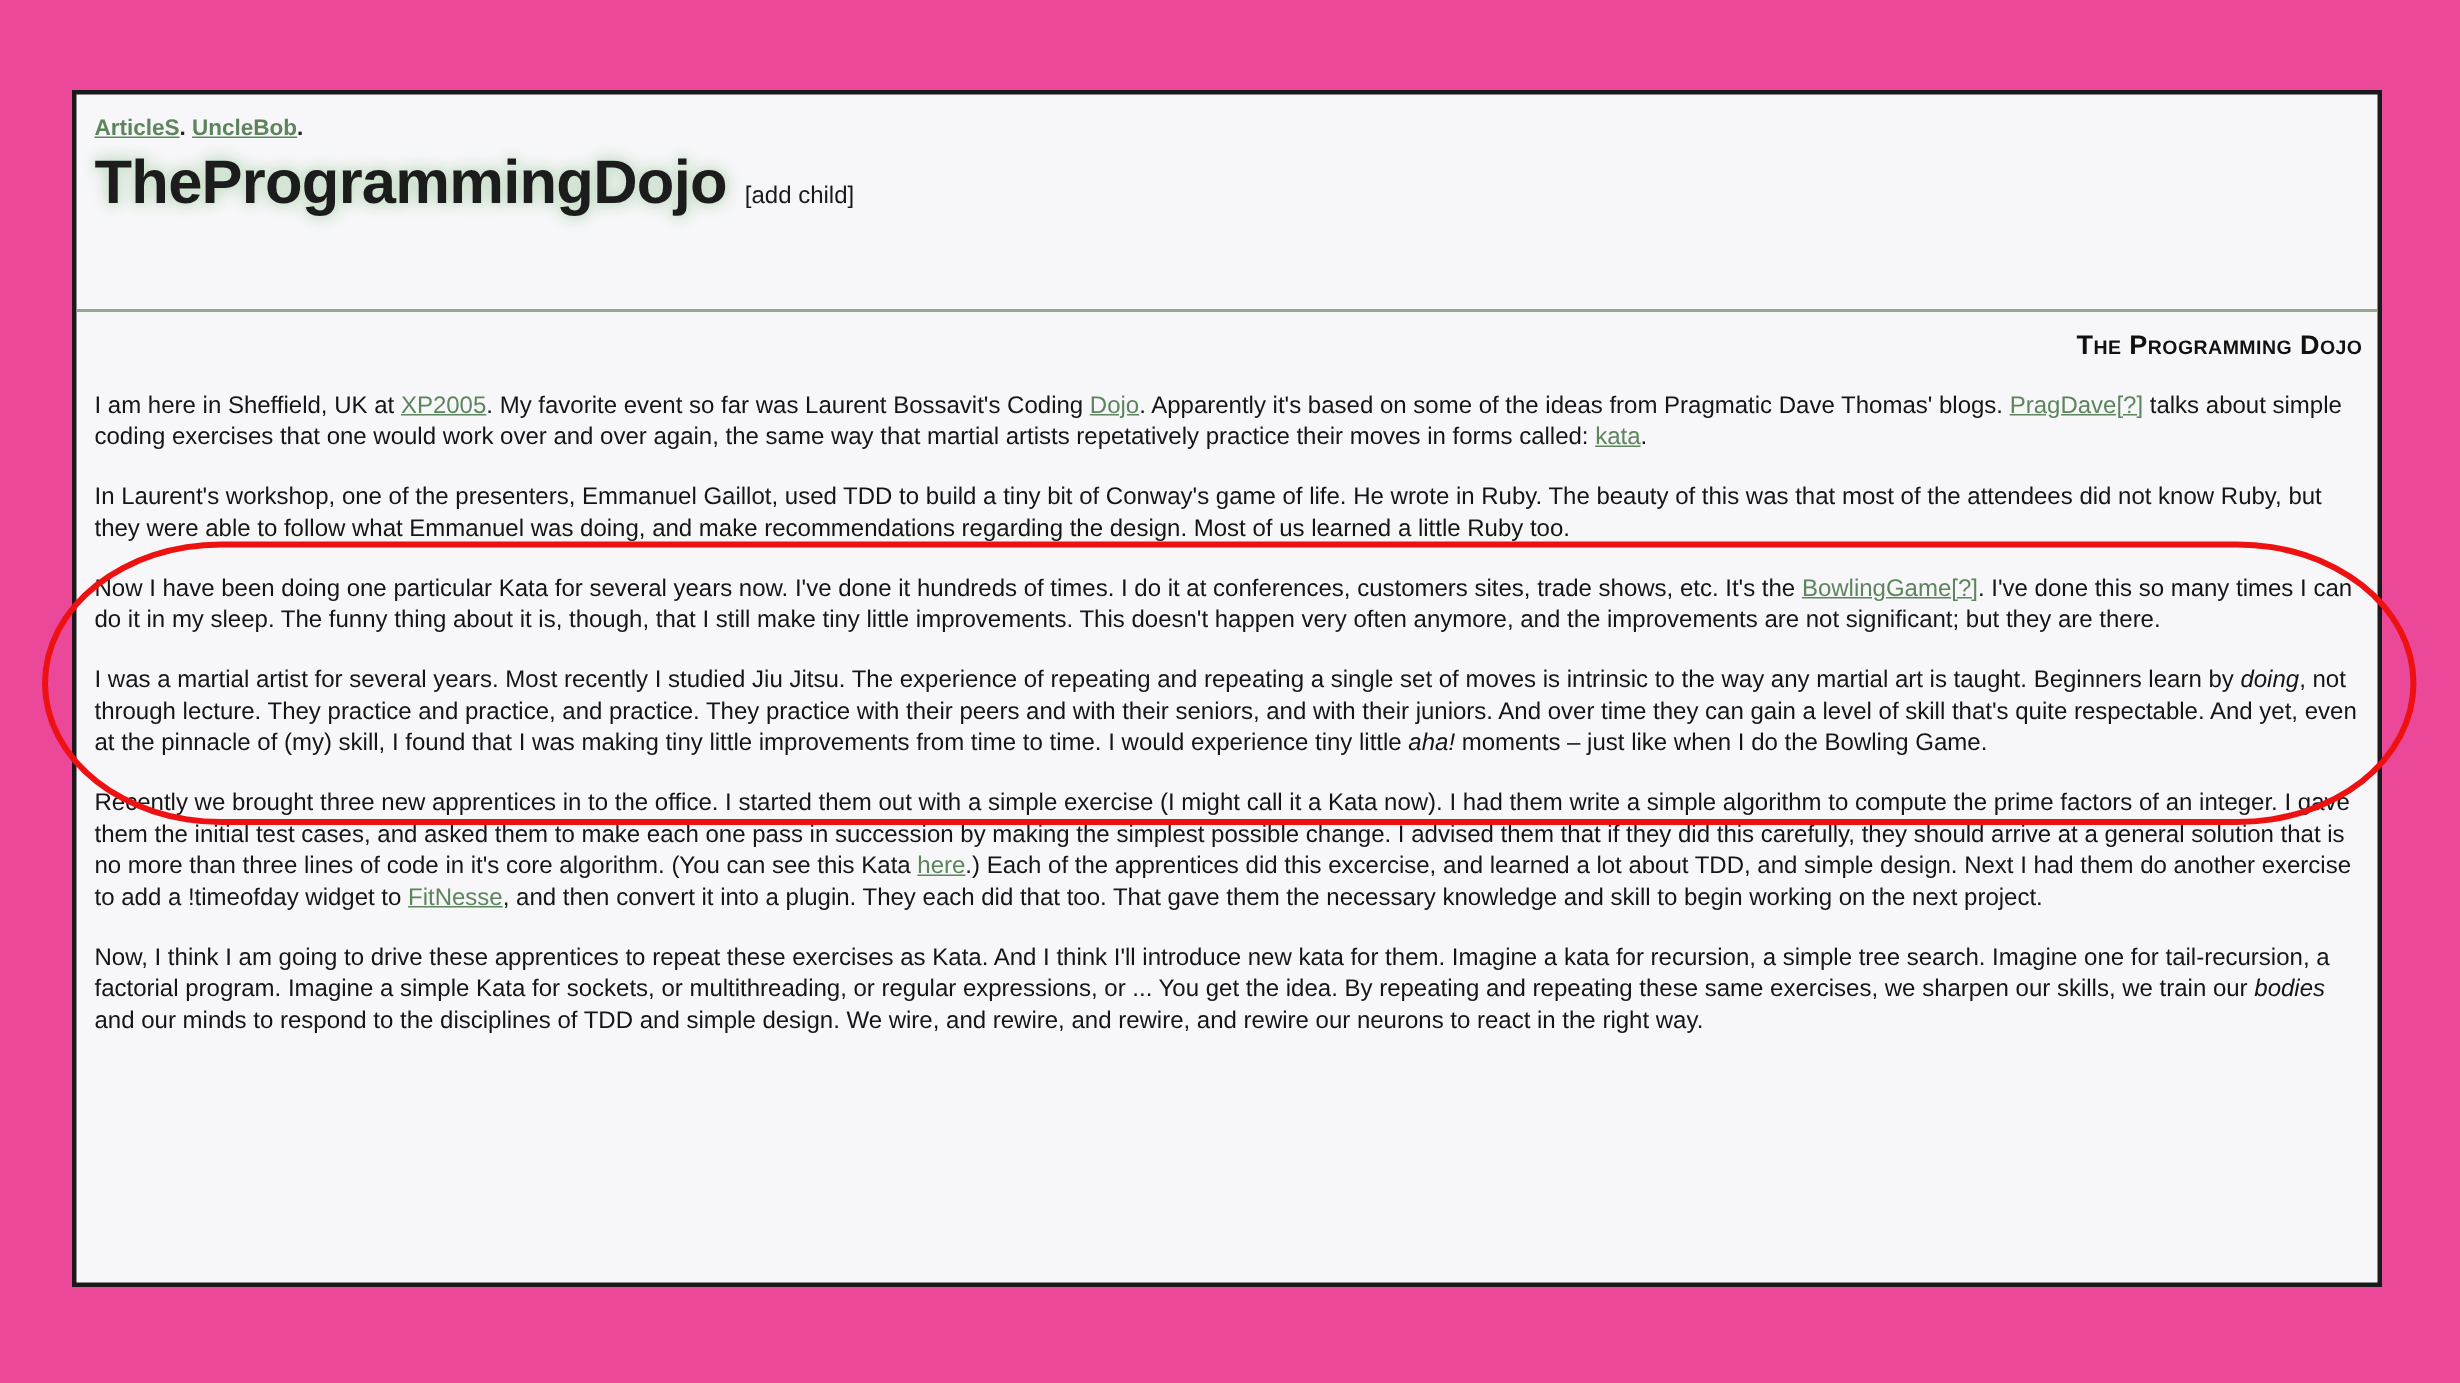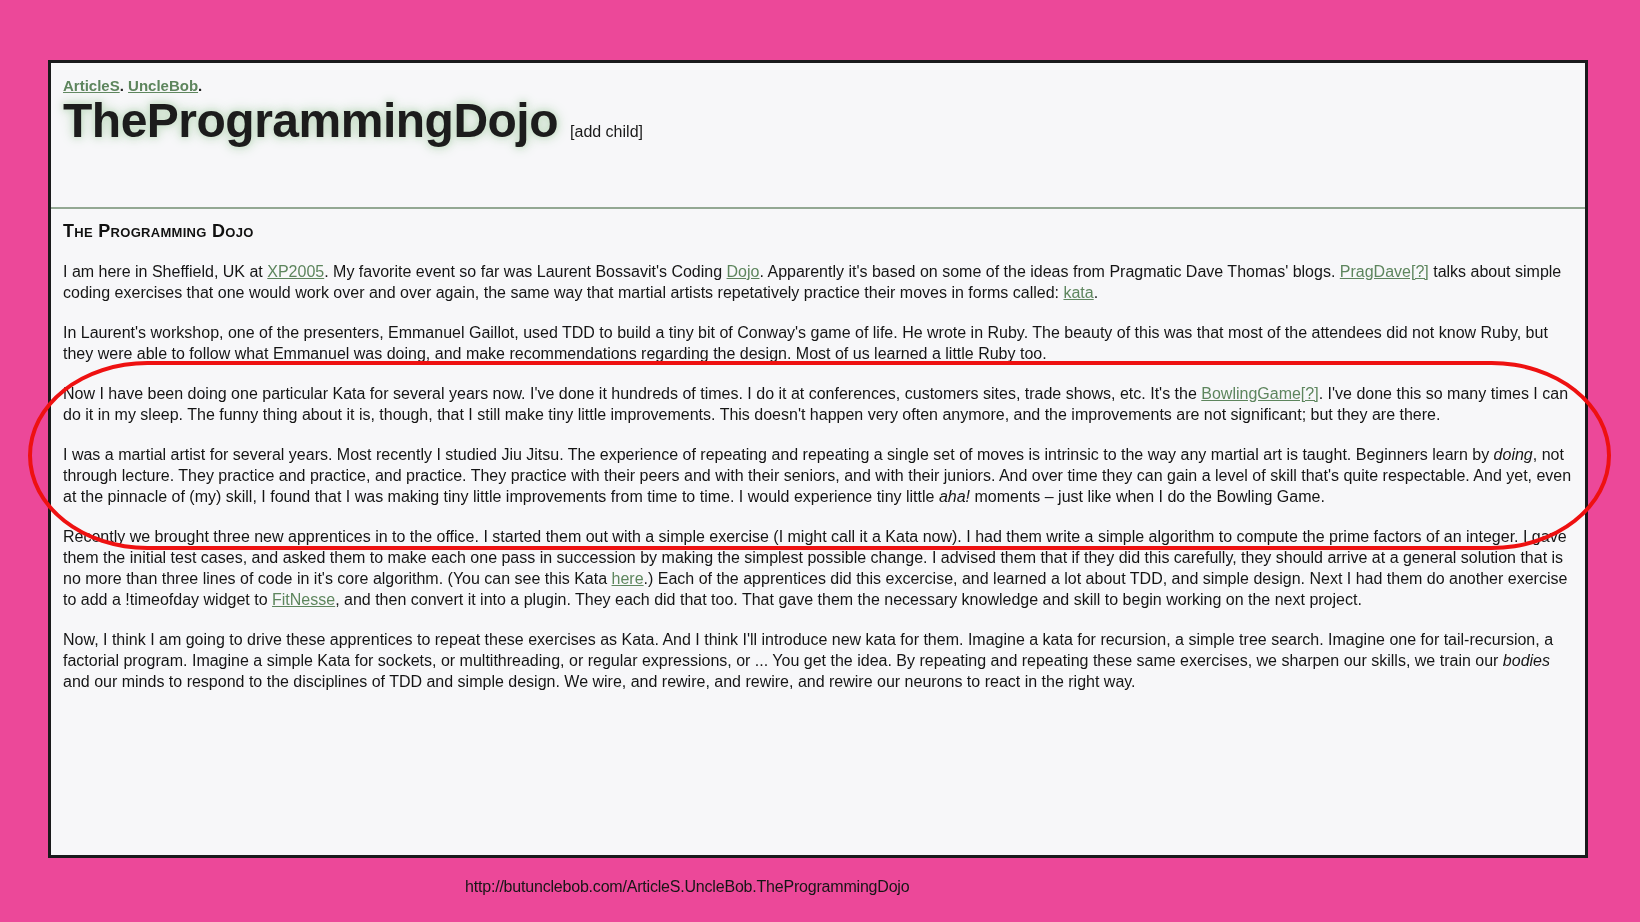--- a/index.html
+++ b/index.html
@@ -23,35 +23,35 @@
     overflow:hidden;
   }
 
   .breadcrumb{font-size:15px;margin-top:4px;line-height:18px;color:#222;}
   .breadcrumb a{color:var(--link-green);font-weight:bold;text-decoration:underline;cursor:pointer;}
   .breadcrumb span{font-weight:bold;color:#222;}
 
   .title-row{margin-top:2px;line-height:48px;white-space:nowrap;}
   .page-title{
     display:inline;
-    font-size:48px;font-weight:bold;letter-spacing:-0.5px;color:#1c1c1c;
+    font-size:41px;font-weight:bold;letter-spacing:-0.5px;color:#1c1c1c;
     text-shadow:0 0 4px #d4e6d4,0 0 9px #bcd8bc,0 0 15px #cfe2cf;
   }
   .add-child{
     display:inline;margin-left:12px;font-size:16px;font-weight:normal;color:#1a1a1a;
     cursor:pointer;text-decoration:none;text-align:right;
   }
 
   hr.rule{
     border:none;border-top:2px solid var(--rule-green);
     margin:51px -10px 0 -12px;height:0;
   }
 
   .article-heading{
-    margin-top:11px;text-align:left;
+    margin-top:11px;text-align:right;
     font-variant:small-caps;font-weight:bold;font-size:18px;line-height:22px;
     letter-spacing:0.3px;color:#111;
   }
 
   .article-body p{font-size:16px;line-height:21px;margin:19px 0;color:var(--text-color);}
   .article-body a.wiki-link{color:var(--link-green);text-decoration:underline;cursor:pointer;}
   .article-body em{font-style:italic;}
 
   .annotation-oval{
     position:absolute;left:28px;top:361px;width:1583px;height:189px;
@@ -88,15 +88,14 @@
         <p><span>Now I have been doing one particular Kata for several years now. I've done it hundreds of times. I do it at conferences, customers sites, trade shows, etc. It's the </span><a href="#" class="wiki-link">BowlingGame[?]</a><span>. I've done this so many times I can do it in my sleep. The funny thing about it is, though, that I still make tiny little improvements. This doesn't happen very often anymore, and the improvements are not significant; but they are there.</span></p>
         <p><span>I was a martial artist for several years. Most recently I studied Jiu Jitsu. The experience of repeating and repeating a single set of moves is intrinsic to the way any martial art is taught. Beginners learn by </span><em>doing</em><span>, not through lecture. They practice and practice, and practice. They practice with their peers and with their seniors, and with their juniors. And over time they can gain a level of skill that's quite respectable. And yet, even at the pinnacle of (my) skill, I found that I was making tiny little improvements from time to time. I would experience tiny little </span><em>aha!</em><span> moments – just like when I do the Bowling Game.</span></p>
         <p><span>Recently we brought three new apprentices in to the office. I started them out with a simple exercise (I might call it a Kata now). I had them write a simple algorithm to compute the prime factors of an integer. I gave them the initial test cases, and asked them to make each one pass in succession by making the simplest possible change. I advised them that if they did this carefully, they should arrive at a general solution that is no more than three lines of code in it's core algorithm. (You can see this Kata </span><a href="#" class="wiki-link">here</a><span>.) Each of the apprentices did this excercise, and learned a lot about TDD, and simple design. Next I had them do another exercise to add a !timeofday widget to </span><a href="#" class="wiki-link">FitNesse</a><span>, and then convert it into a plugin. They each did that too. That gave them the necessary knowledge and skill to begin working on the next project.</span></p>
         <p><span>Now, I think I am going to drive these apprentices to repeat these exercises as Kata. And I think I'll introduce new kata for them. Imagine a kata for recursion, a simple tree search. Imagine one for tail-recursion, a factorial program. Imagine a simple Kata for sockets, or multithreading, or regular expressions, or ... You get the idea. By repeating and repeating these same exercises, we sharpen our skills, we train our </span><em>bodies</em><span> and our minds to respond to the disciplines of TDD and simple design. We wire, and rewire, and rewire, and rewire our neurons to react in the right way.</span></p>
       </div>
 
   </div>
 
   <div class="annotation-oval"></div>
 
-  <div class="footer-url">http://butunclebob.com/ArticleS.UncleBob.TheProgrammingDojo</div>
 
 </div>
 
 </body></html>

